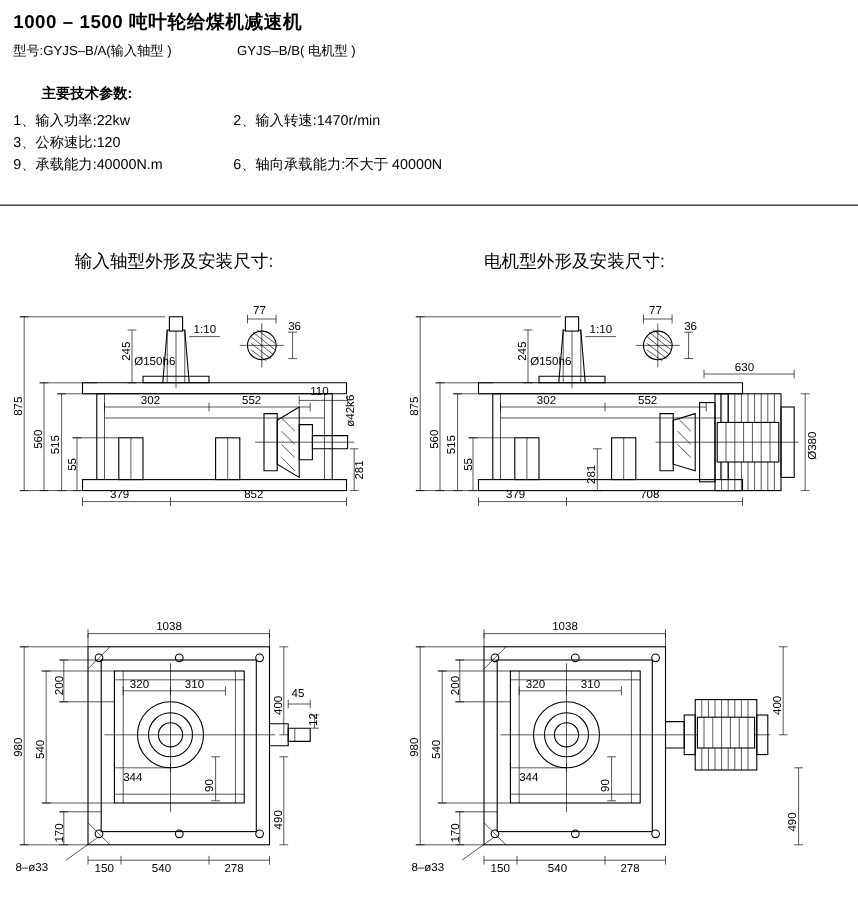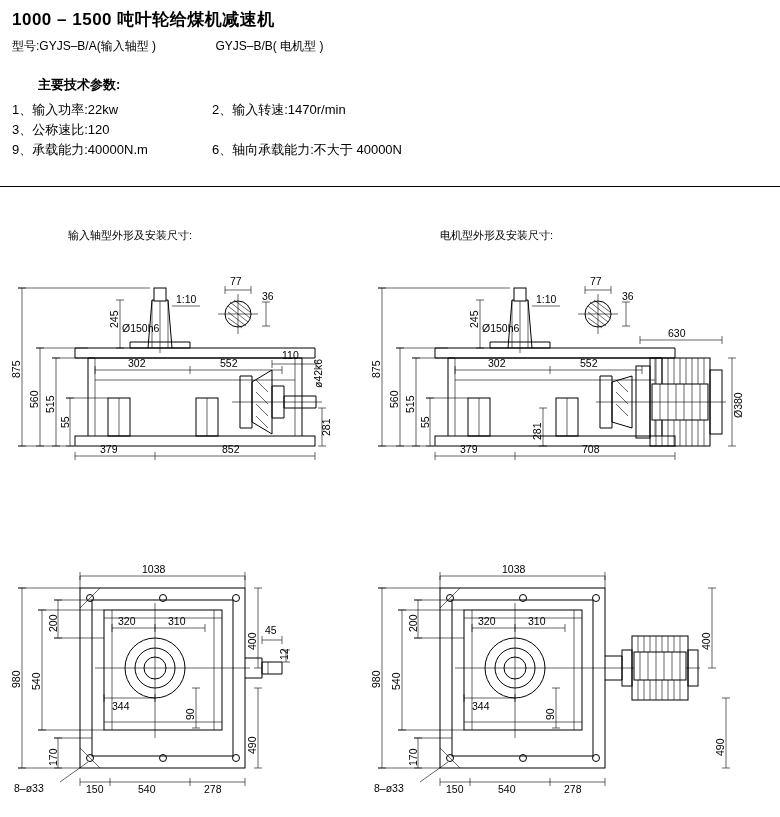--- a/index.html
+++ b/index.html
@@ -63,21 +63,21 @@
     position: absolute;
     left: 0;
     top: 186px;
     width: 780px;
     height: 1px;
     background: #000;
   }
 
   .caption {
     position: absolute;
-    font-size: 11px;
+    font-size: 16px;
     white-space: nowrap;
   }
   .caption.left  { left: 68px;  top: 228px; }
   .caption.right { left: 440px; top: 228px; }
 
   
   .drawings {
     position: absolute;
     left: 0;
     top: 258px;

